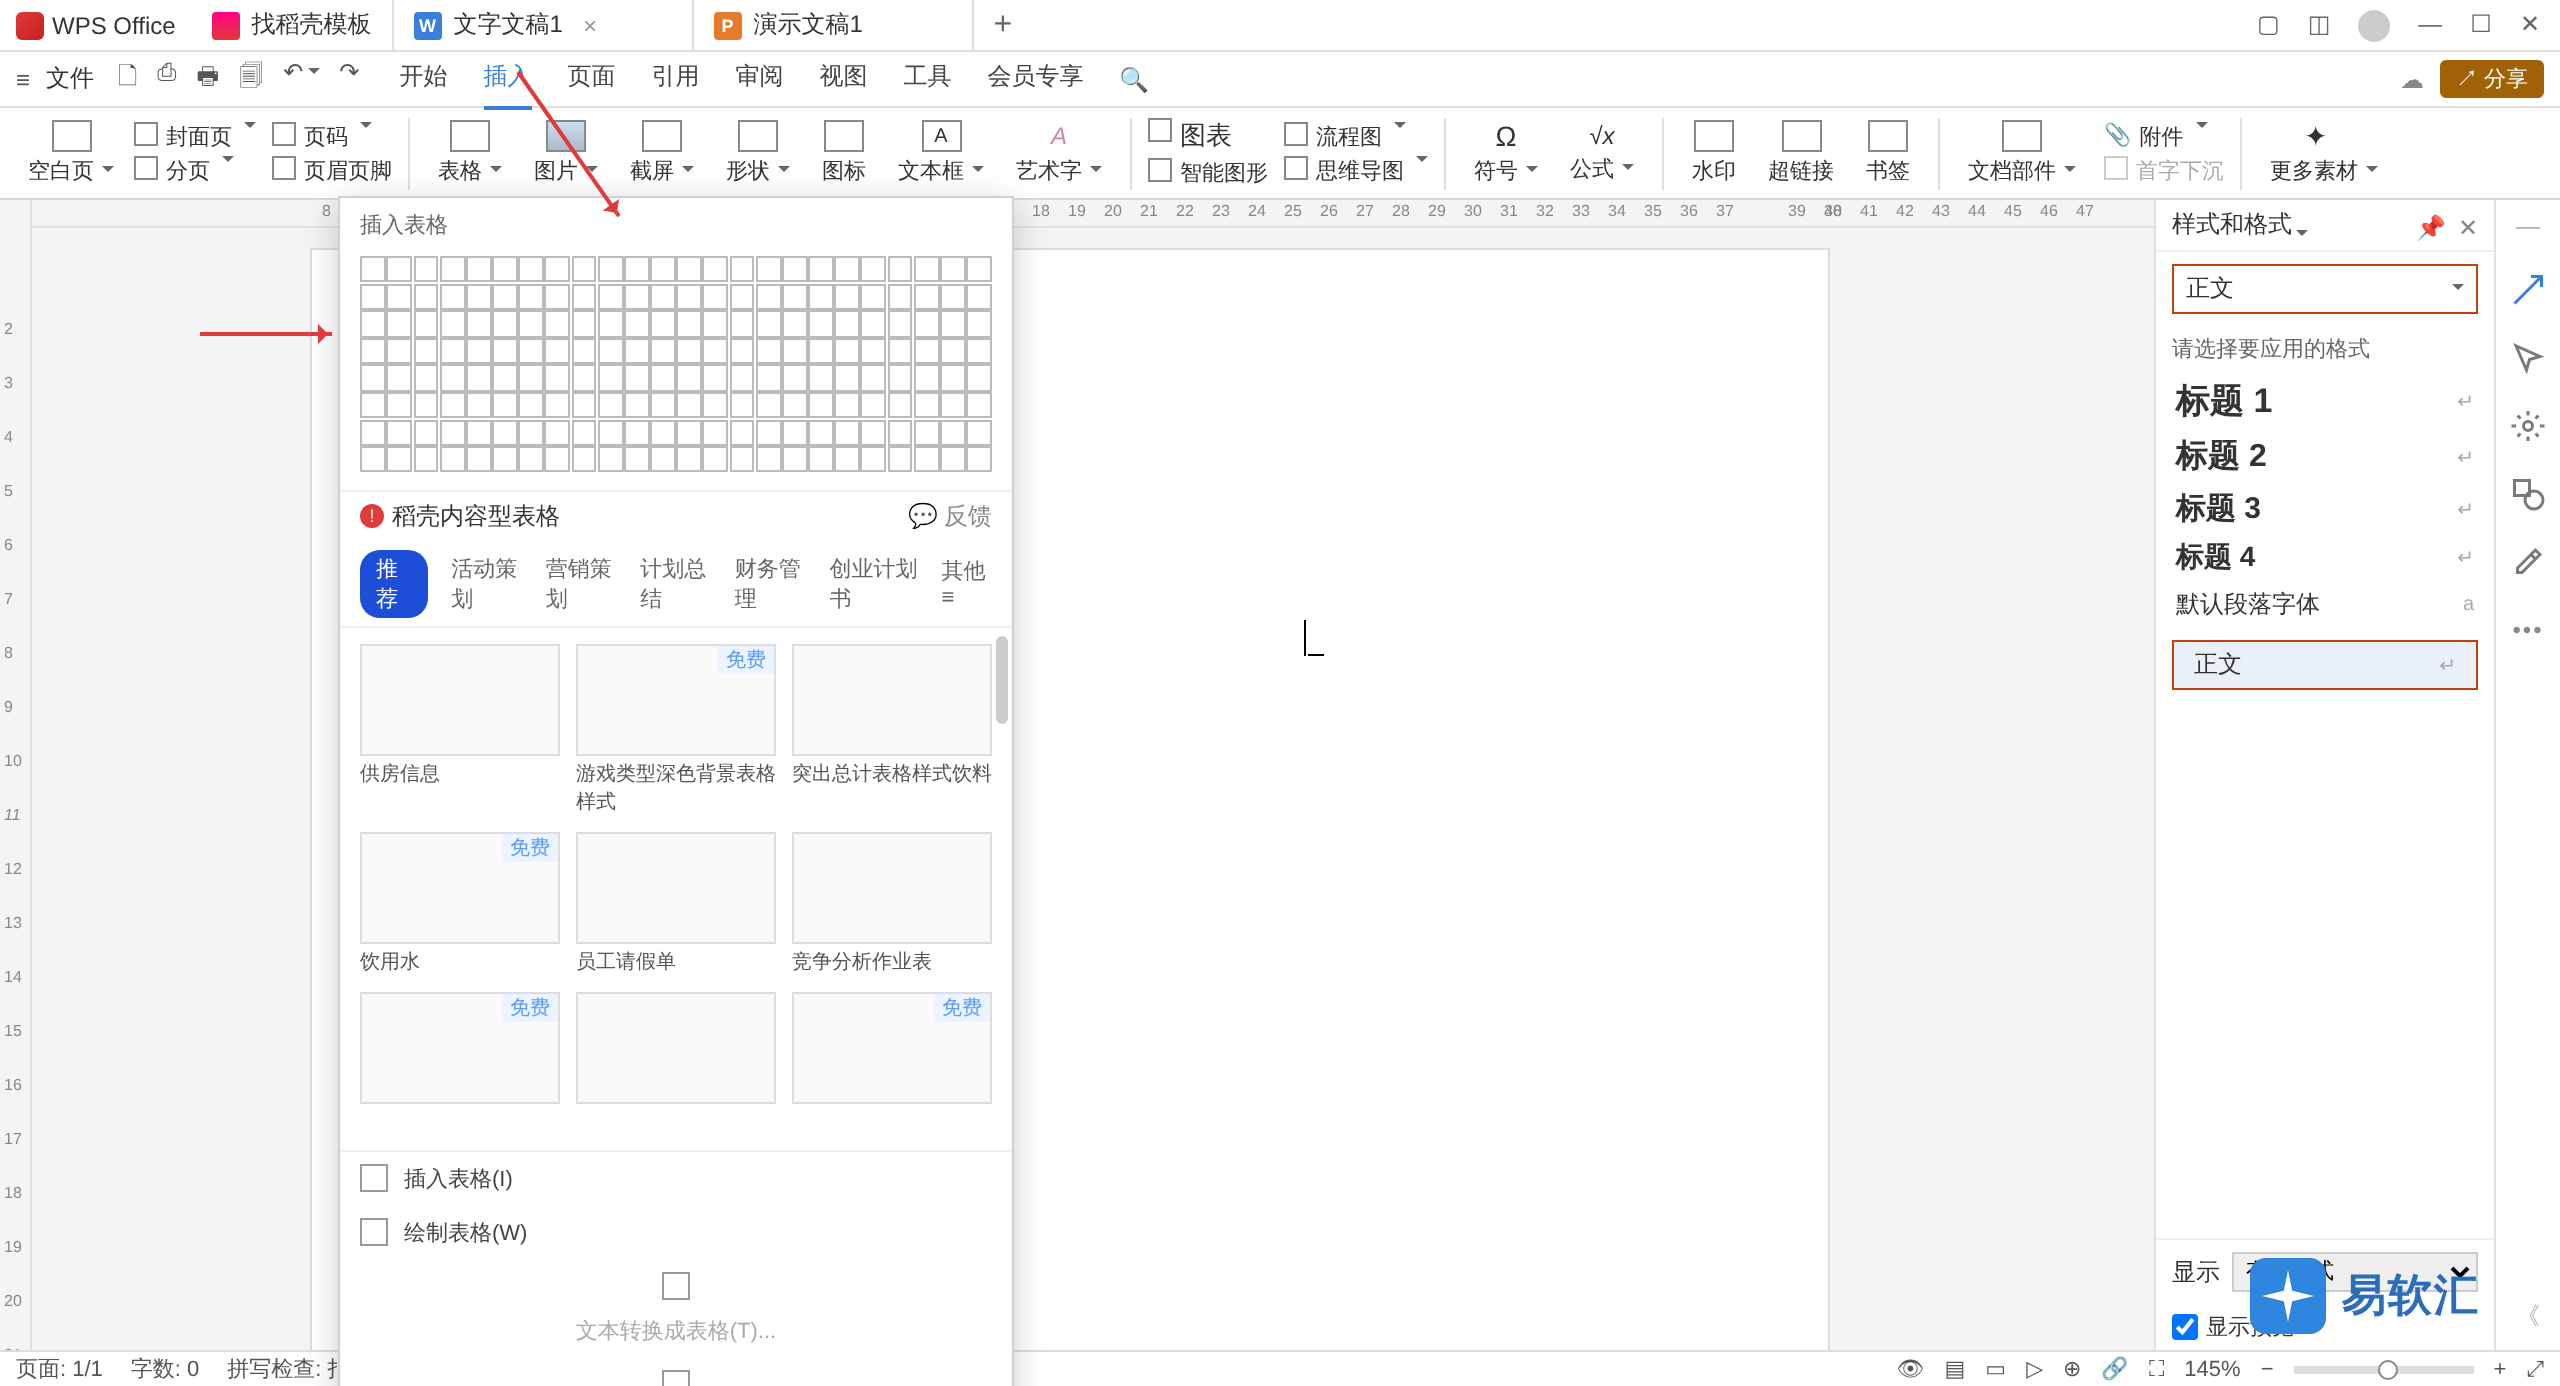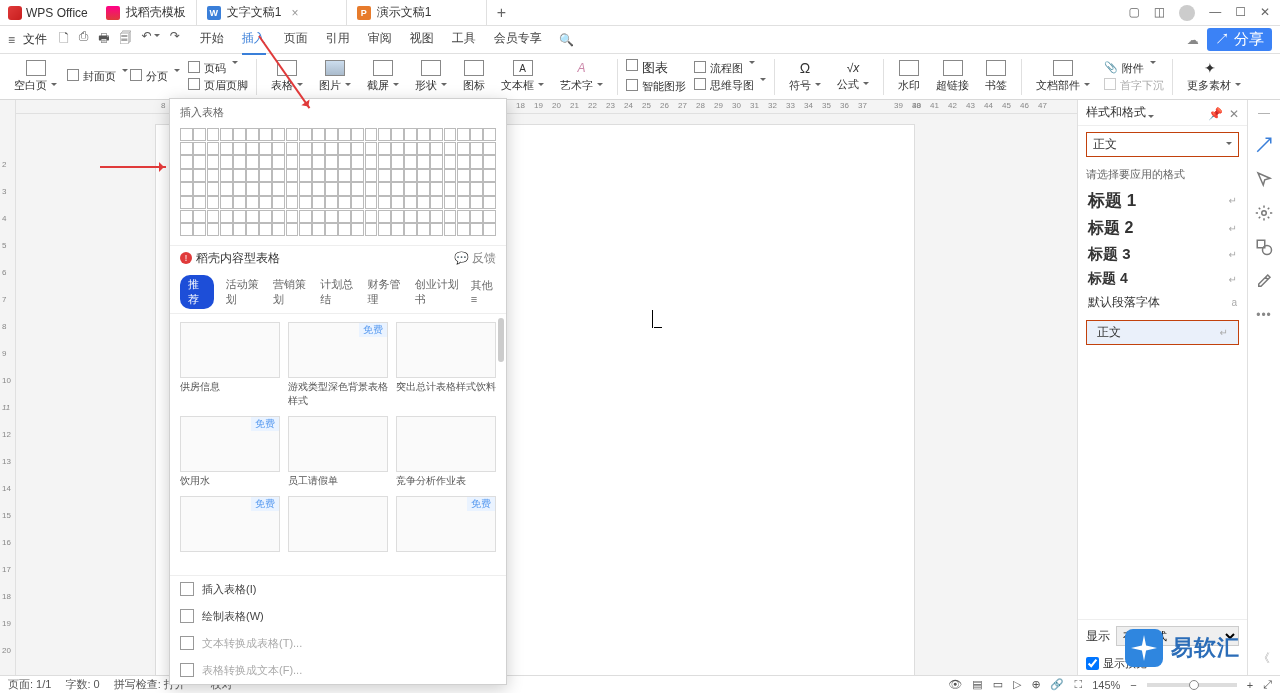--- a/index.html
+++ b/index.html
@@ -19,21 +19,21 @@
 
 
 .menubar { height: 28px; background: #fff; display: flex; align-items: center; padding: 0 8px; border-bottom: 1px solid #e0e0e0; }
 .menubar .hamburger { margin-right: 8px; color: #555; }
 .menubar .file { margin-right: 12px; }
 .menubar .quick { display: flex; gap: 10px; margin-right: 20px; color: #555; }
 .menubar .tabs { display: flex; gap: 18px; }
 .menubar .tabs span { padding: 6px 0; color: #444; }
 .menubar .tabs span.active { color: #3a7fd9; border-bottom: 2px solid #3a7fd9; }
 .menubar .right { margin-left: auto; display: flex; gap: 8px; align-items: center; }
-.share-btn { background: #3b82f6; color: #fff; border-radius: 3px; padding: 2px 8px; font-size: 15px; }
+.share-btn { background: #a16207; color: #fff; border-radius: 3px; padding: 2px 8px; font-size: 11px; }
 
 
 .ribbon { height: 46px; background: #fff; display: flex; align-items: center; padding: 0 8px; border-bottom: 1px solid #d8d8d8; gap: 4px; }
 .ribbon .grp { display: flex; flex-direction: column; align-items: center; gap: 2px; padding: 0 6px; }
 .ribbon .grp .ic { width: 20px; height: 16px; border: 1px solid #888; background: #fff; }
 .ribbon .grp .lbl { font-size: 11px; color: #333; display: flex; align-items: center; gap: 2px; }
 .ribbon .sep { width: 1px; height: 36px; background: #e0e0e0; margin: 0 4px; }
 .table-ic { background-image: linear-gradient(#888 1px, transparent 1px), linear-gradient(90deg, #888 1px, transparent 1px); background-size: 7px 6px; }
 
 
@@ -66,21 +66,21 @@
 .tmpl-tabs .more { margin-left: auto; }
 .tmpl-grid { display: flex; flex-wrap: wrap; gap: 8px; padding: 8px 10px; position: relative; }
 .tmpl-card { width: 100px; display: flex; flex-direction: column; gap: 2px; }
 .tmpl-card .thumb { width: 100px; height: 56px; border: 1px solid #ddd; background: #fafafa; position: relative; }
 .tmpl-card .free { position: absolute; right: 0; top: 0; font-size: 10px; color: #5b9cf0; background: #eaf3ff; padding: 0 4px; }
 .tmpl-card .nm { font-size: 10px; color: #555; min-height: 13px; }
 .tmpl-scroll { position: absolute; right: 2px; top: 0; bottom: 0; width: 6px; }
 .tmpl-scroll .thumb-sb { position: absolute; top: 4px; width: 6px; height: 44px; background: #ccc; border-radius: 3px; }
 .dropdown .opts { border-top: 1px solid #eee; }
 .dropdown .opt { display: flex; align-items: center; gap: 8px; padding: 6px 10px; font-size: 11px; color: #444; }
-.dropdown .opt.dis { color: #aaa; }
+.dropdown .opt.dis { color: #aaa; flex-direction: column; }
 .dropdown .opt .oic { width: 14px; height: 14px; border: 1px solid #999; }
 
 
 .sidepanel { position: absolute; top: 100px; right: 33px; width: 170px; bottom: 18px; background: #fff; border-left: 1px solid #e0e0e0; display: flex; flex-direction: column; }
 .sidepanel .sp-hdr { display: flex; align-items: flex-end; padding: 4px 8px; border-bottom: 1px solid #eee; }
 .sidepanel .sp-hdr .sp-ctrls { margin-left: auto; display: flex; gap: 6px; color: #888; }
 .sidepanel .sel { margin: 6px 8px; border: 1px solid #c2410c; padding: 3px 6px; display: flex; align-items: center; }
 .sidepanel .btns { display: flex; gap: 6px; padding: 0 8px 6px; }
 .sidepanel .btns span { border: 1px solid #ccc; padding: 2px 6px; font-size: 11px; }
 .sidepanel .hint { padding: 4px 8px; color: #666; font-size: 11px; }
@@ -178,21 +178,21 @@
 </div>
 
 <div class="ribbon">
   <div class="grp">
       <div class="ic"></div>
       <div class="lbl">
         <span>空白页</span>
         <span class="caret"></span>
       </div>
     </div>
-  <div style="display:flex;flex-direction:row;gap:2px">
+  <div style="display:flex;flex-direction:column;gap:2px">
     <div class="lbl" style="font-size:11px;display:flex;gap:4px">
         <span style="width:12px;height:12px;border:1px solid #888;display:inline-block"></span>
         <span>封面页</span>
         <span class="caret"></span>
       </div>
     <div class="lbl" style="font-size:11px;display:flex;gap:4px">
         <span style="width:12px;height:12px;border:1px solid #888;display:inline-block"></span>
         <span>分页</span>
         <span class="caret"></span>
       </div>

